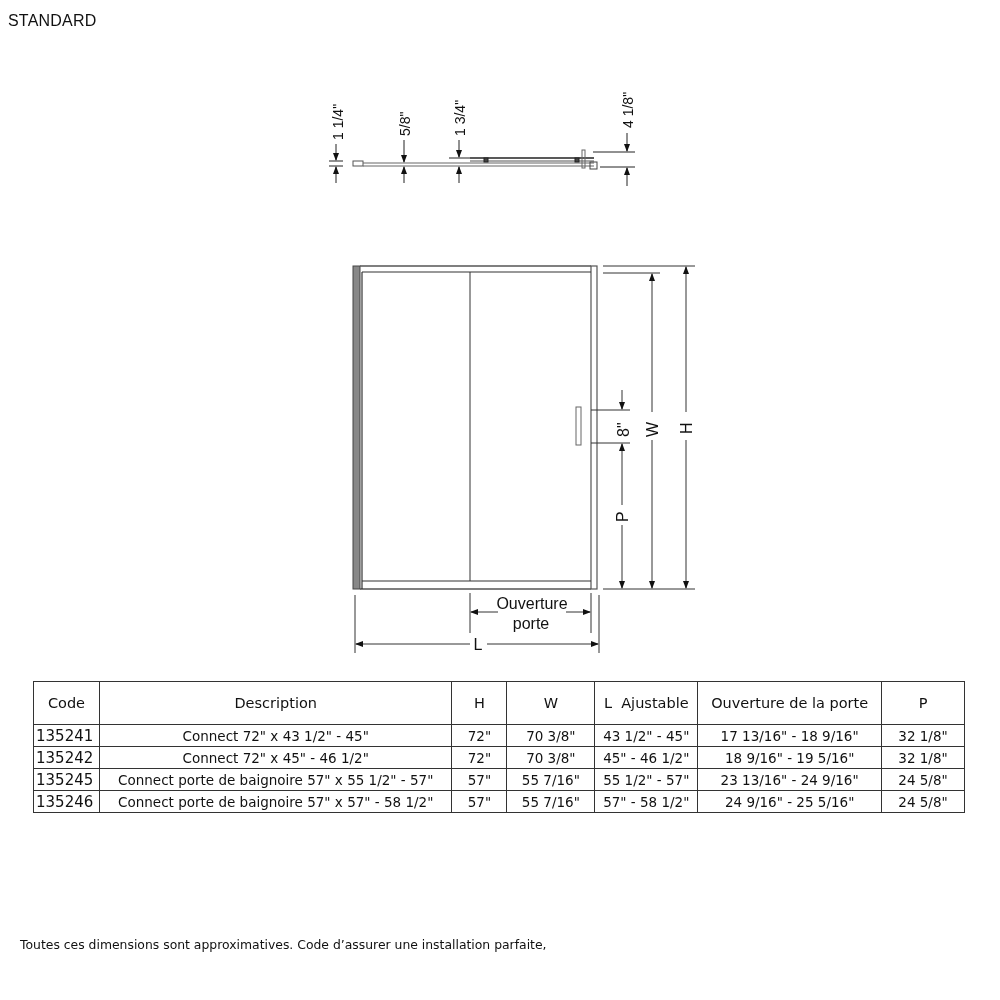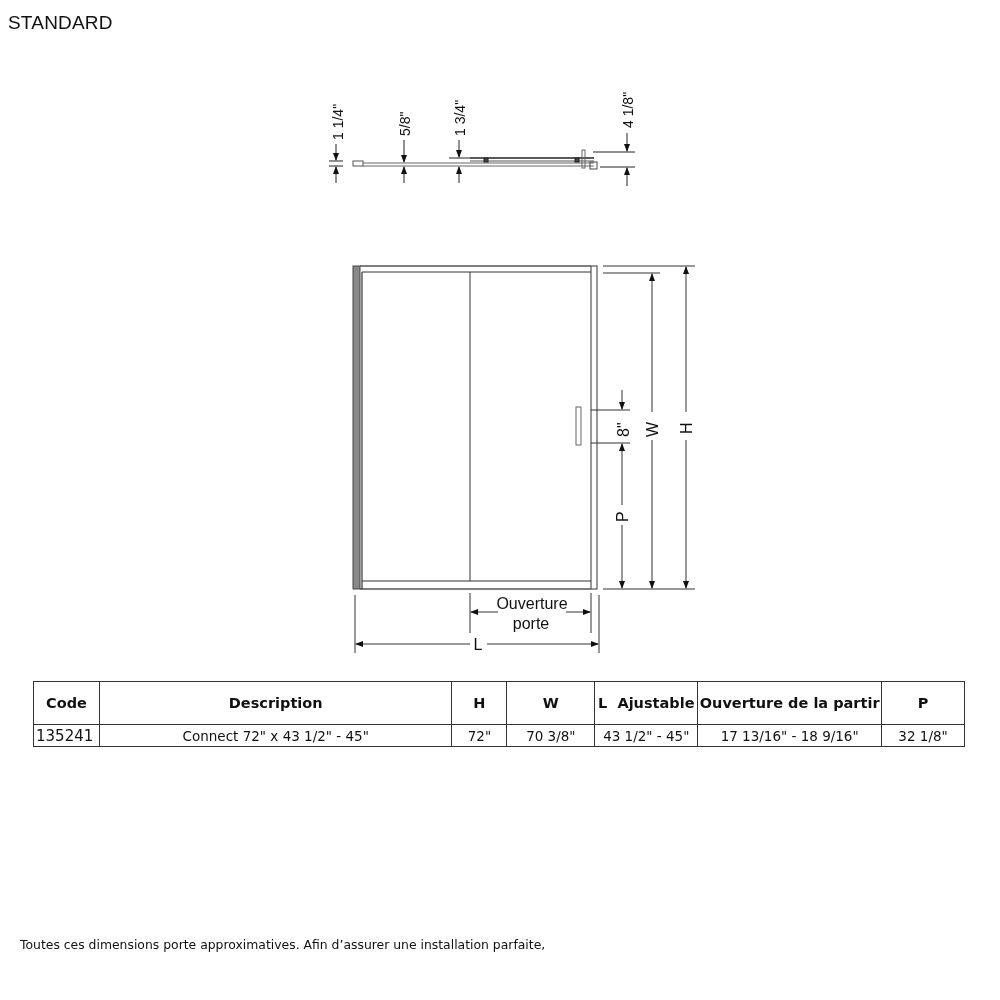--- a/index.html
+++ b/index.html
@@ -1,24 +1,24 @@
 <!DOCTYPE html>
 <html><head>
   <meta charset="utf-8">
   <style>
     html, body { margin: 0; padding: 0; background: #ffffff; }
     body { width: 1000px; height: 1000px; position: relative; overflow: hidden;
            font-family: "Liberation Sans", sans-serif; color: #111; }
-    .title { position: absolute; left: 8px; top: 12px; font-size: 19px; letter-spacing: 0.2px; text-align: right; }
+    .title { position: absolute; left: 8px; top: 12px; font-size: 16px; letter-spacing: 0.2px; text-align: right; }
     svg.drawing { position: absolute; left: 0; top: 0; }
     svg text { font-family: "Liberation Sans", sans-serif; fill: #111; }
     table.spec { position: absolute; left: 33px; top: 681px; width: 932px;
                  border-collapse: collapse; font-family: "DejaVu Sans", sans-serif; font-size: 13.5px; }
     table.spec th, table.spec td { border: 1.6px solid #333; text-align: center; padding: 0; }
-    table.spec th { font-weight: bold; height: 42px; font-size: 14.5px; }
+    table.spec th { font-weight: normal; height: 42px; font-size: 14.5px; }
     table.spec td { height: 21px; }
     table.spec td.code { text-align: left; padding-left: 2px; font-size: 15px; }
     .note { position: absolute; left: 20px; top: 937px; font-family: "DejaVu Sans", sans-serif;
             font-size: 12.4px; line-height: 16px; color: #111; }
   </style>
 </head>
 <body>
 
 <div class="title">STANDARD</div>
 
@@ -132,32 +132,59 @@
       <col style="width:184px">
       <col style="width:83px">
   </colgroup>
   <thead>
     <tr>
       <th>Code</th>
       <th>Description</th>
       <th>H</th>
       <th>W</th>
       <th style="white-space:pre">L  Ajustable</th>
-      <th>Ouverture de la partir</th>
+      <th>Ouverture de la porte</th>
       <th>P</th>
     </tr>
   </thead>
   <tbody>
     <tr>
       <td class="code">135241</td>
       <td>Connect 72" x 43 1/2" - 45"</td>
       <td>72"</td>
       <td>70 3/8"</td>
       <td>43 1/2" - 45"</td>
       <td>17 13/16" - 18 9/16"</td>
       <td>32 1/8"</td>
     </tr>
+    <tr>
+      <td class="code">135242</td>
+      <td>Connect 72" x 45" - 46 1/2"</td>
+      <td>72"</td>
+      <td>70 3/8"</td>
+      <td>45" - 46 1/2"</td>
+      <td>18 9/16" - 19 5/16"</td>
+      <td>32 1/8"</td>
+    </tr>
+    <tr>
+      <td class="code">135245</td>
+      <td>Connect porte de baignoire 57" x 55 1/2" - 57"</td>
+      <td>57"</td>
+      <td>55 7/16"</td>
+      <td>55 1/2" - 57"</td>
+      <td>23 13/16" - 24 9/16"</td>
+      <td>24 5/8"</td>
+    </tr>
+    <tr>
+      <td class="code">135246</td>
+      <td>Connect porte de baignoire 57" x 57" - 58 1/2"</td>
+      <td>57"</td>
+      <td>55 7/16"</td>
+      <td>57" - 58 1/2"</td>
+      <td>24 9/16" - 25 5/16"</td>
+      <td>24 5/8"</td>
+    </tr>
   </tbody>
 </table>
 
 <div class="note">
-  <div>Toutes ces dimensions porte approximatives. Afin d’assurer une installation parfaite,</div>
+  <div>Toutes ces dimensions sont approximatives. Code d’assurer une installation parfaite,</div>
 </div>
 
 </body></html>

